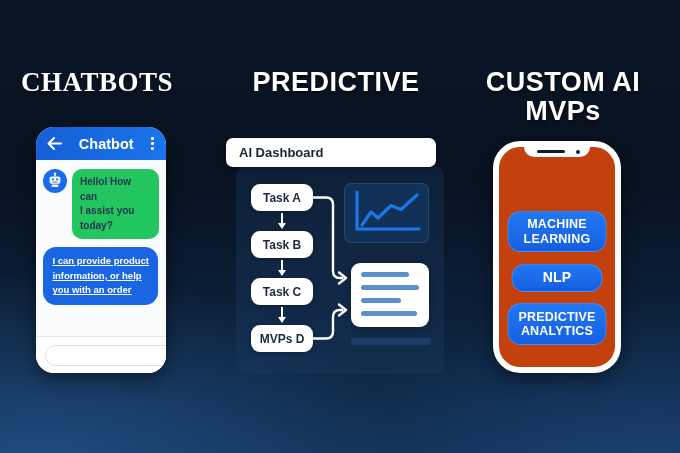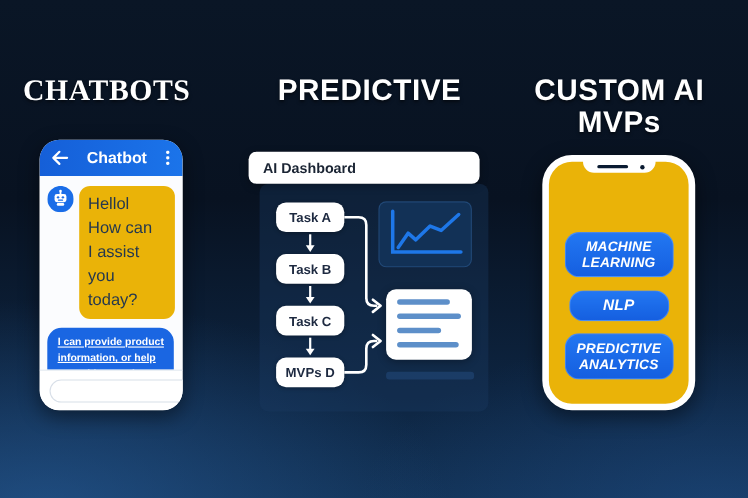--- a/index.html
+++ b/index.html
@@ -34,22 +34,22 @@
     display: flex; align-items: center; padding: 0 10px;
   }
   .chat-header .htitle { flex: 1; text-align: center; color: #fff; font-weight: 700; font-size: 14.5px; }
   .kebab { display: flex; flex-direction: column; gap: 2.2px; padding: 2px; }
   .kebab i { width: 2.6px; height: 2.6px; border-radius: 50%; background: #fff; display: block; }
   .chat-body { padding: 9px 7px 0 7px; background: #fbfcfe; height: 176px; }
   .msg-row { display: flex; align-items: flex-start; margin-bottom: 8px; }
   .avatar { width: 24px; height: 24px; flex: none; margin-right: 5px; }
   .bubble { white-space: pre-line; }
   .bubble-bot {
-    background: #eab308; color: #25384e; font-size: 15px; line-height: 1.45;
-    padding: 6px 8px; border-radius: 10px; font-weight: 400;
+    background: #22c55e; color: #25384e; font-size: 10px; line-height: 1.45;
+    padding: 6px 8px; border-radius: 10px; font-weight: 700;
   }
   .row-out { display: flex; justify-content: flex-end; margin: 2px 1px 8px 0; }
   .bubble-out {
     background: #1a66e2; color: #fff; font-size: 9.5px; font-weight: 700;
     line-height: 1.55; padding: 7px 9px; border-radius: 13px; text-decoration: underline;
   }
   .bubble-user {
     background: #e9eef6; color: #20334a; font-size: 10.5px; font-weight: 500;
     line-height: 1.5; padding: 7px 9px; border-radius: 10px;
   }
@@ -94,24 +94,23 @@
   }
   .doc-bar { position: absolute; left: 10px; height: 5px; border-radius: 2.5px; background: #5d8fc9; }
   .shelf-bar {
     position: absolute; left: 115px; top: 171px; width: 80px; height: 7px;
     border-radius: 3px; background: rgba(35,75,125,.55);
   }
   .connector-svg { position: absolute; left: 0; top: 0; }
 
   
   .phone3 {
-    position: absolute; left: 493px; top: 141px; width: 139px; height: 232px;
-    border: 6.5px solid #fff; border-radius: 27px; background: #eab308;
+    position: absolute; left: 493px; top: 141px; width: 128px; height: 232px;
+    border: 6.5px solid #fff; border-radius: 27px; background: #c2410c;
     box-shadow: 0 6px 18px rgba(0,0,0,.45);
-    font-style: italic;
   }
   .notch {
     position: absolute; top: -1px; left: 50%; transform: translateX(-50%);
     width: 66px; height: 11px; background: #fff; border-radius: 0 0 10px 10px;
   }
   .speaker { position: absolute; left: 13px; top: 4px; width: 28px; height: 3px; border-radius: 1.5px; background: #0a1b31; }
   .cam-dot { position: absolute; right: 10px; top: 3.5px; width: 4px; height: 4px; border-radius: 50%; background: #0a1b31; }
   .ai-btn {
     position: absolute; left: 50%; transform: translateX(-50%);
     background: linear-gradient(180deg,#2277f2,#155fe0);

